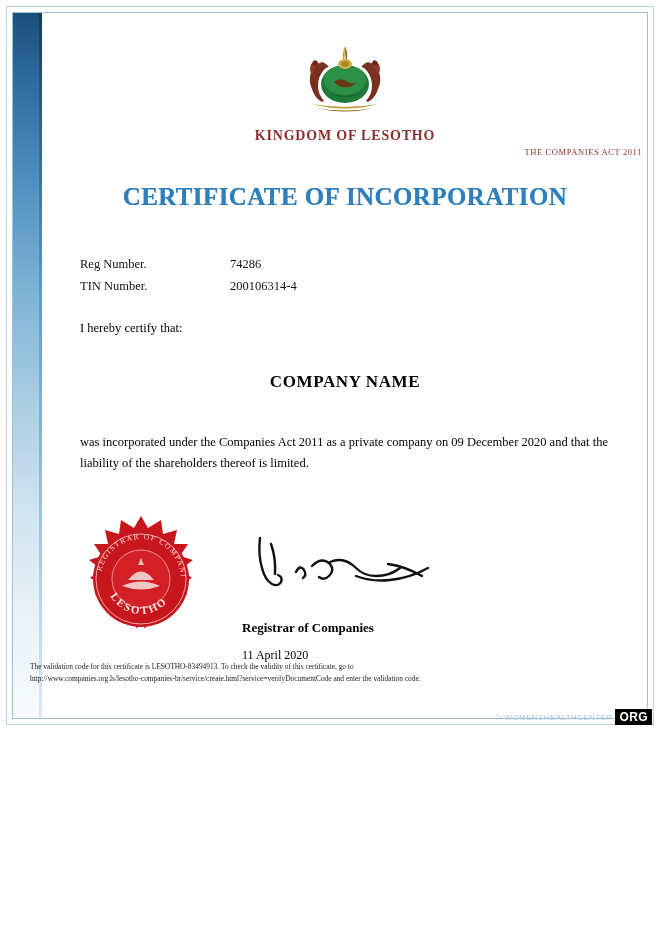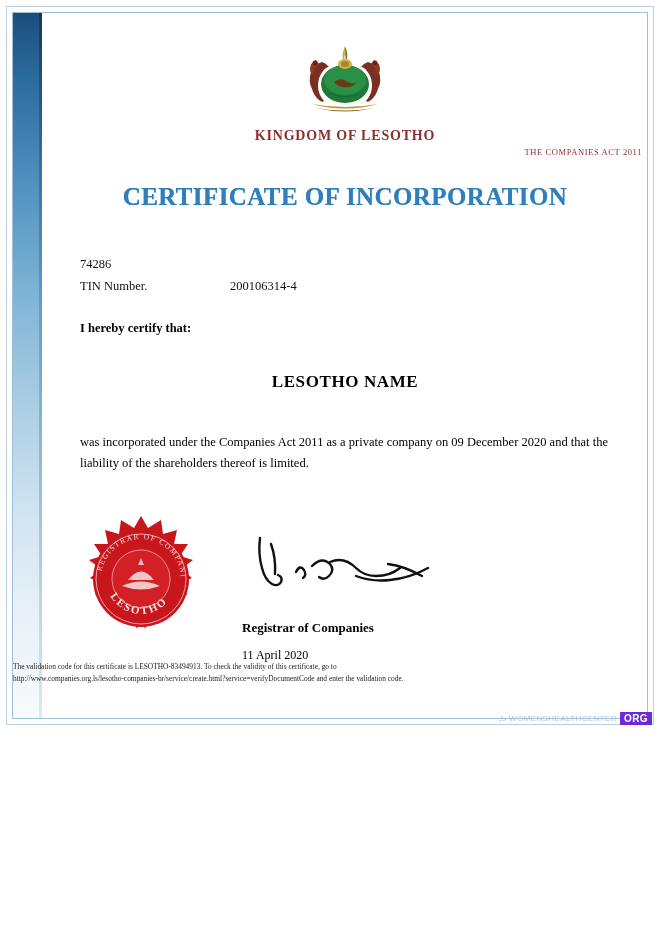--- a/index.html
+++ b/index.html
@@ -133,21 +133,20 @@
   }
   .field-value {
     font-weight: normal;
     text-align: right;
   }
 
   .certify {
     margin-top: 24px;
     padding-left: 32px;
     font-size: 12.5px;
-    font-weight: bold;
   }
 
   .company-name {
     margin-top: 36px;
     text-align: center;
     font-size: 17px;
     font-weight: bold;
     letter-spacing: 0.6px;
   }
 
@@ -192,21 +191,21 @@
   }
   .sig-date {
     font-size: 12px;
     margin-top: 12px;
     padding-left: 4px;
   }
 
   
   .footer {
     position: absolute;
-    left: 13px;
+    left: 30px;
     right: 40px;
     bottom: 46px;
     font-size: 7.4px;
     line-height: 12px;
     color: #1a1a1a;
   }
 
   
   .watermark {
     position: absolute;
@@ -214,24 +213,24 @@
     bottom: 6px;
     display: flex;
     align-items: center;
     gap: 3px;
     font-family: "Liberation Sans", sans-serif;
     font-size: 8px;
     letter-spacing: 0.4px;
   }
   .wm-text { color: #a8c4dc; }
   .wm-badge {
-    background: #6d28d9;
+    background: #000000;
     color: #ffffff;
     padding: 1px 4px;
-    font-size: 10px;
+    font-size: 12px;
     font-weight: bold;
   }
   .wm-dots { color: #6f9fd0; font-size: 9px; letter-spacing: -1px; }
 </style>
 </head>
 <body>
 
 <div class="page">
 
   <div class="outer-frame"></div>
@@ -270,31 +269,32 @@
       </span>
     </div>
 
     <div class="kingdom">KINGDOM OF LESOTHO</div>
     <div class="act">THE COMPANIES ACT 2011</div>
 
     <div class="title">CERTIFICATE OF INCORPORATION</div>
 
     <div class="fields">
       <div class="field-row">
+        <div class="field-label">Reg Number.</div>
         <div class="field-value">74286</div>
       </div>
       <div class="field-row">
         <div class="field-label">TIN Number.</div>
         <div class="field-value">200106314-4</div>
       </div>
     </div>
 
     <div class="certify">I hereby certify that:</div>
 
-    <div class="company-name">LESOTHO NAME</div>
+    <div class="company-name">COMPANY NAME</div>
 
     <div class="paragraph">
       <span>was incorporated under the Companies Act 2011 as a private company on </span><b>09 December 2020</b><span> and that the liability of the shareholders thereof is limited.</span>
     </div>
 
     <div class="sig-area">
 
       <div class="seal">
         <svg width="130" height="130" viewBox="0 0 130 130" xmlns="http://www.w3.org/2000/svg">
           <defs>

